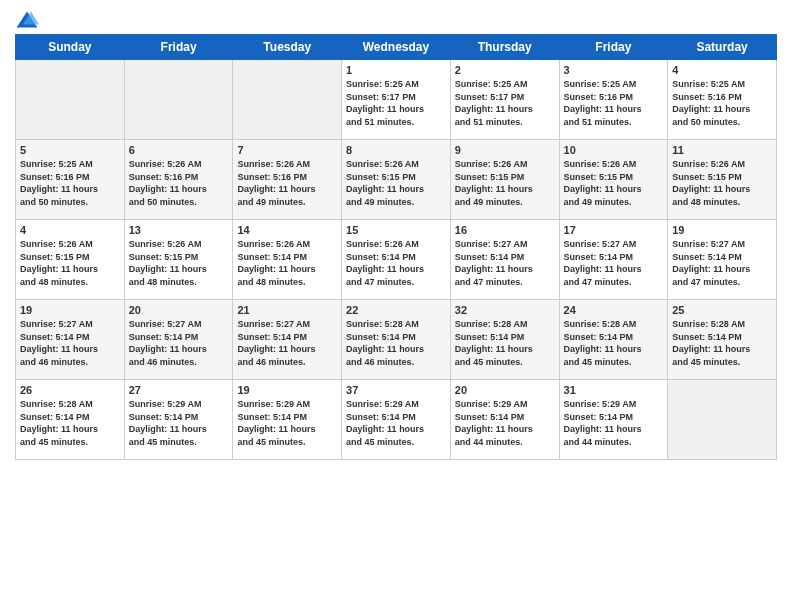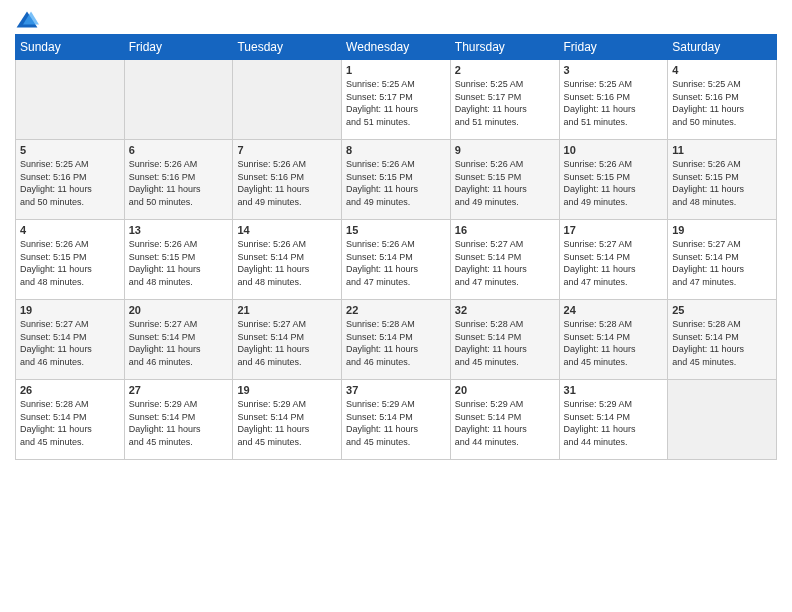--- a/index.html
+++ b/index.html
@@ -44,23 +44,23 @@
     }
     table {
       width: 100%;
       border-collapse: collapse;
       table-layout: fixed;
     }
     thead tr th {
       background-color: #1565c0;
       color: #fff;
       font-size: 12px;
-      font-weight: normal;
+      font-weight: bold;
       padding: 5px 4px;
-      text-align: left;
+      text-align: center;
       border: 1px solid #1565c0;
     }
     tbody tr td {
       border: 1px solid #ccc;
       vertical-align: top;
       padding: 4px 4px;
       font-size: 9.5px;
       color: #333;
       height: 80px;
       background: #fff;
@@ -71,20 +71,21 @@
     .day-num {
       font-weight: bold;
       font-size: 11px;
       display: block;
       margin-bottom: 2px;
     }
     .cell-info {
       font-size: 9px;
       line-height: 1.4;
       color: #333;
+      font-weight: bold;
     }
     .empty-cell {
       background: #f0f0f0 !important;
     }
   </style>
 </head>
 <body>
 
 <div class="container">
   <div class="header-row">

